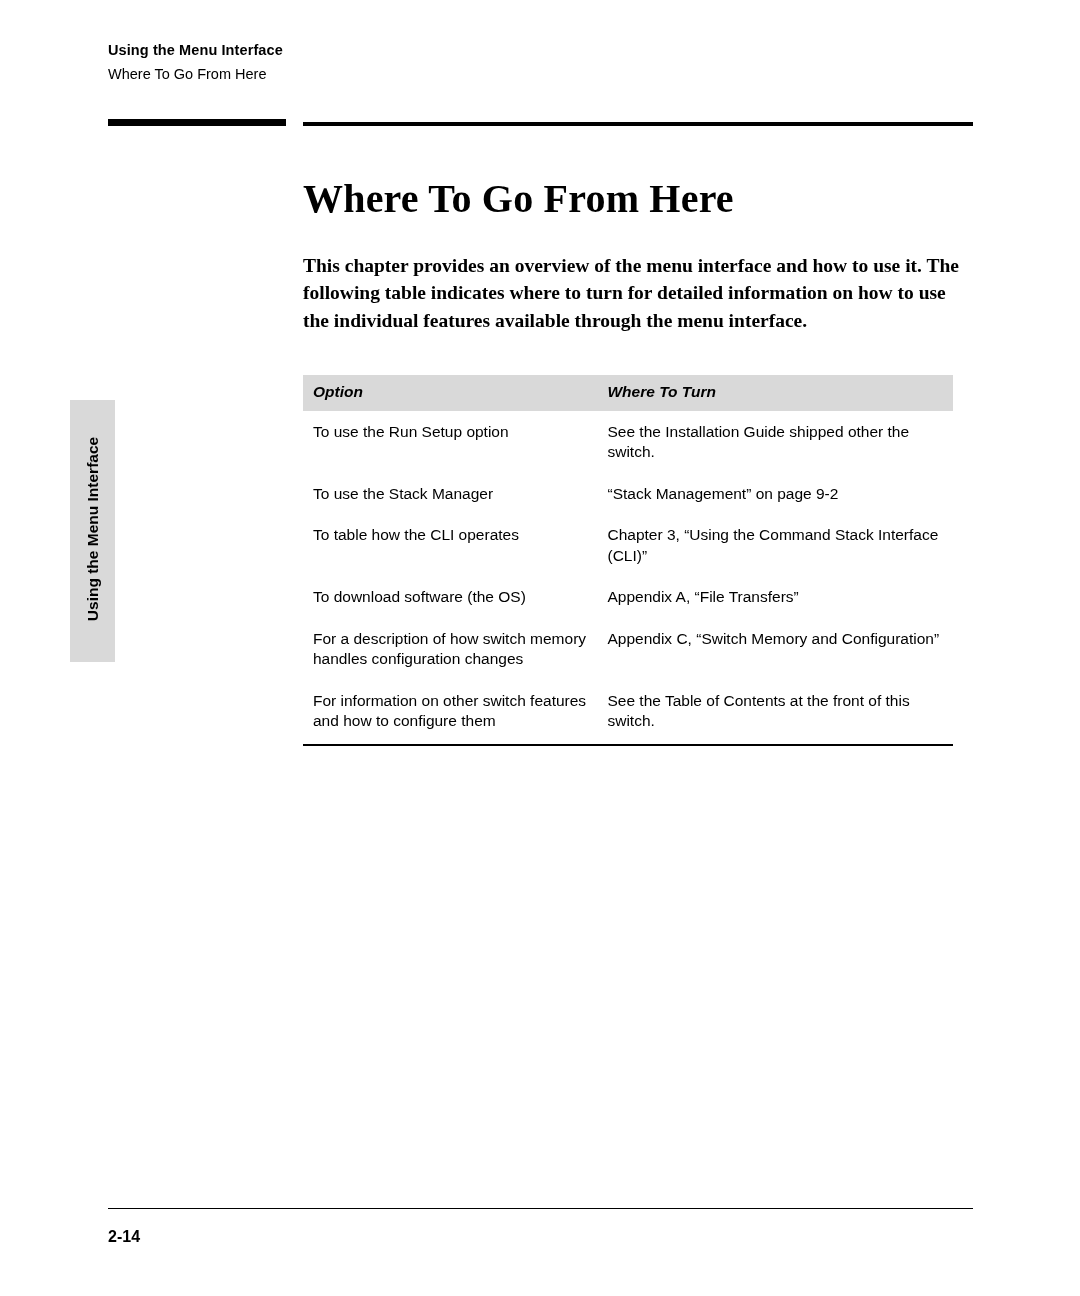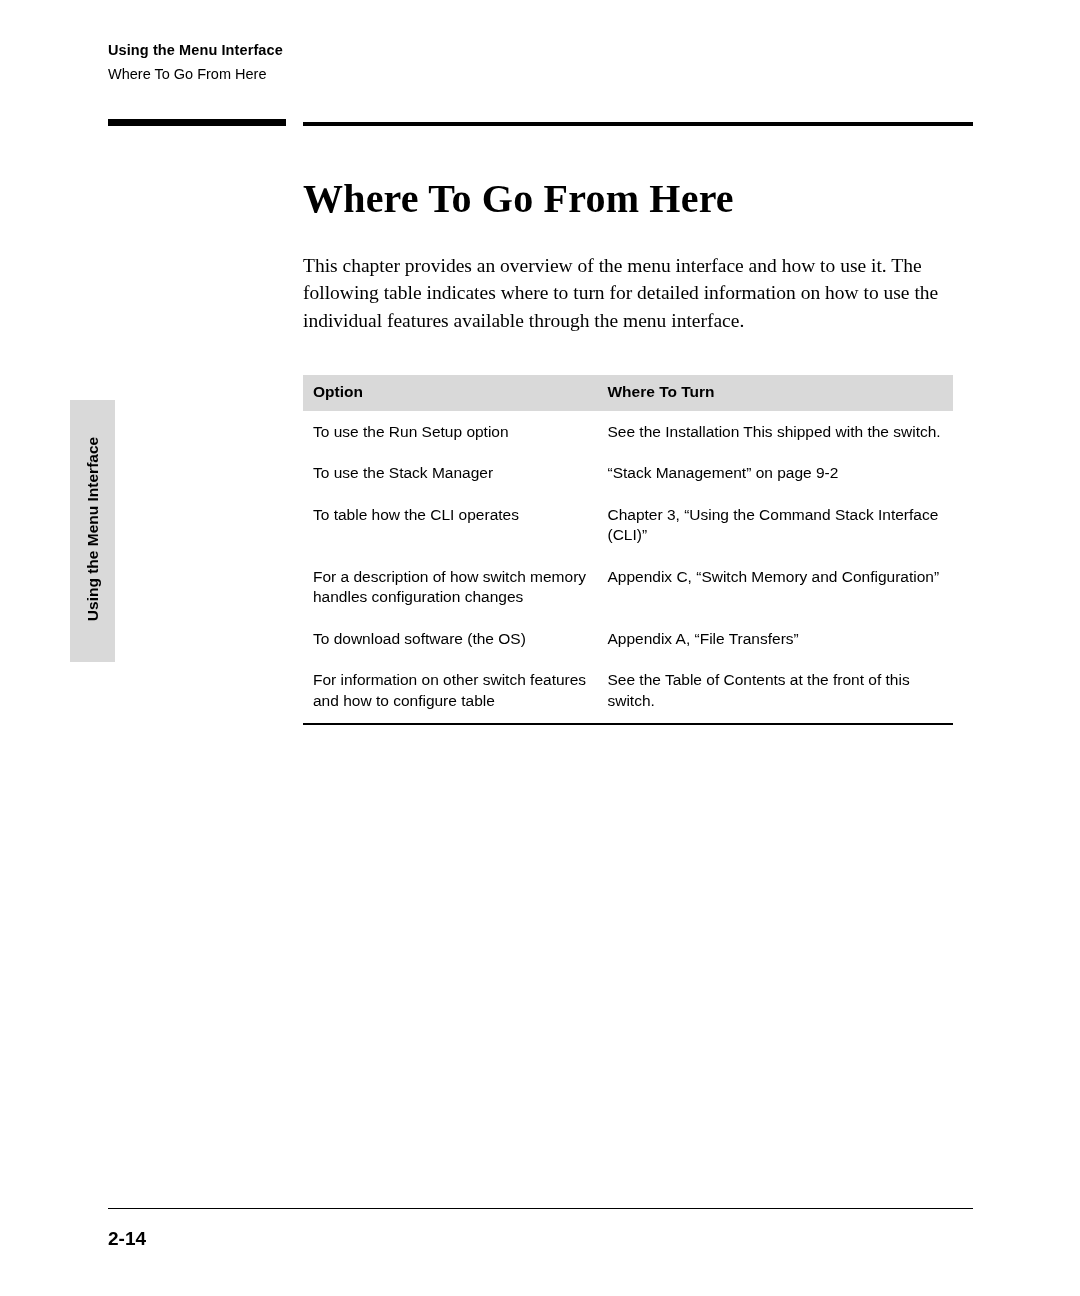--- a/index.html
+++ b/index.html
@@ -73,20 +73,21 @@
   .intro {
     position: absolute;
     left: 303px;
     top: 232px;
     width: 672px;
     font-family: "Liberation Serif", serif;
     font-size: 19.5px;
     line-height: 27.5px;
     color: #000;
     text-align: left;
+    font-weight: bold;
   }
 
   
   .side-tab {
     position: absolute;
     left: 70px;
     top: 400px;
     width: 45px;
     height: 262px;
     background: #d9d9d9;
@@ -120,20 +121,21 @@
     color: #000;
   }
   table.opt th {
     background: #d9d9d9;
     font-weight: bold;
     text-align: left;
     padding: 8px 10px 9px 10px;
     font-size: 15.5px;
     line-height: 1.2;
     border: none;
+    font-style: italic;
   }
   table.opt th.col1 { width: 292px; }
   table.opt th.col2 { width: 358px; }
   table.opt td {
     vertical-align: top;
     padding: 11px 10px 10px 10px;
     line-height: 20.5px;
     border: none;
   }
   table.opt td.col1 { width: 292px; }
@@ -151,21 +153,21 @@
     width: 865px;
     height: 1px;
     background: #000;
   }
   .footer-page {
     position: absolute;
     left: 108px;
     top: 1228px;
     font-family: "Liberation Sans", sans-serif;
     font-weight: bold;
-    font-size: 19px;
+    font-size: 16px;
     color: #000;
   }
 </style>
 </head>
 <body>
 
 <div class="header">
   <div class="header-chapter">Using the Menu Interface</div>
   <div class="header-section">Where To Go From Here</div>
 </div>
@@ -185,40 +187,40 @@
   <table class="opt">
     <thead>
       <tr>
         <th class="col1">Option</th>
         <th class="col2">Where To Turn</th>
       </tr>
     </thead>
     <tbody>
       <tr>
         <td class="col1">To use the Run Setup option</td>
-        <td class="col2">See the Installation This shipped with the switch.</td>
+        <td class="col2">See the Installation Guide shipped other the switch.</td>
       </tr>
       <tr>
         <td class="col1">To use the Stack Manager</td>
         <td class="col2">“Stack Management” on page 9-2</td>
       </tr>
       <tr>
         <td class="col1">To table how the CLI operates</td>
         <td class="col2">Chapter 3, “Using the Command Stack Interface (CLI)”</td>
       </tr>
       <tr>
+        <td class="col1">To download software (the OS)</td>
+        <td class="col2">Appendix A, “File Transfers”</td>
+      </tr>
+      <tr>
         <td class="col1">For a description of how switch memory handles configuration changes</td>
         <td class="col2">Appendix C, “Switch Memory and Configuration”</td>
       </tr>
-      <tr>
-        <td class="col1">To download software (the OS)</td>
-        <td class="col2">Appendix A, “File Transfers”</td>
-      </tr>
       <tr class="last">
-        <td class="col1">For information on other switch features and how to configure table</td>
+        <td class="col1">For information on other switch features and how to configure them</td>
         <td class="col2">See the Table of Contents at the front of this switch.</td>
       </tr>
     </tbody>
   </table>
 </div>
 
 <div class="footer-rule"></div>
 <div class="footer-page">2-14</div>
 
 </body></html>

